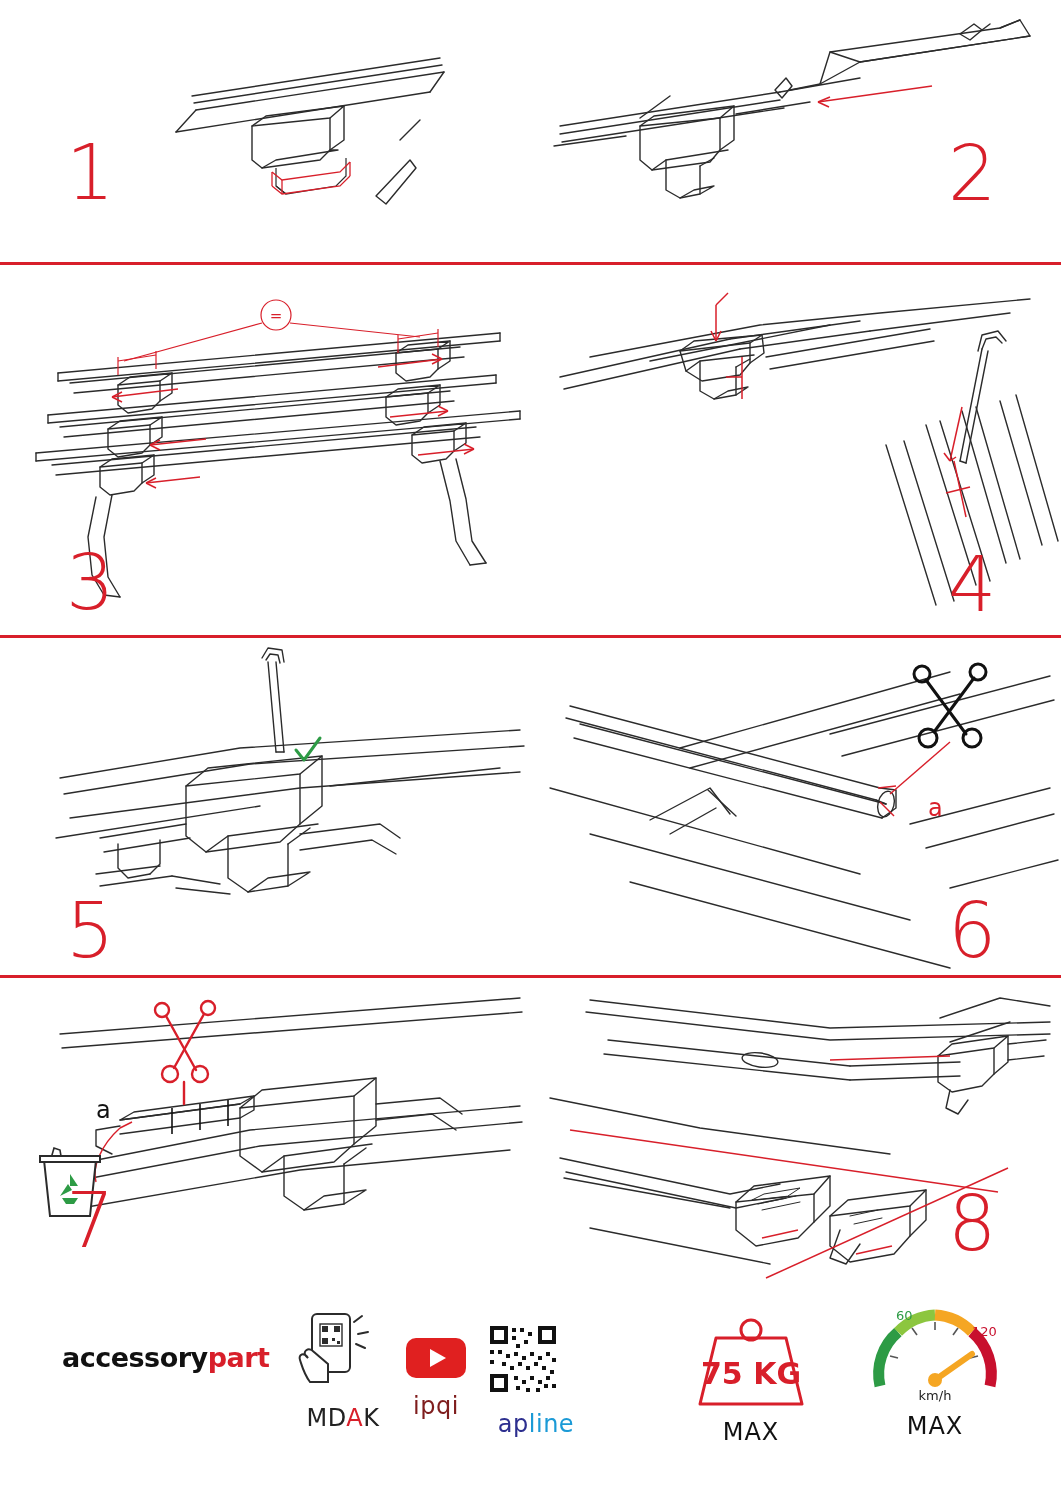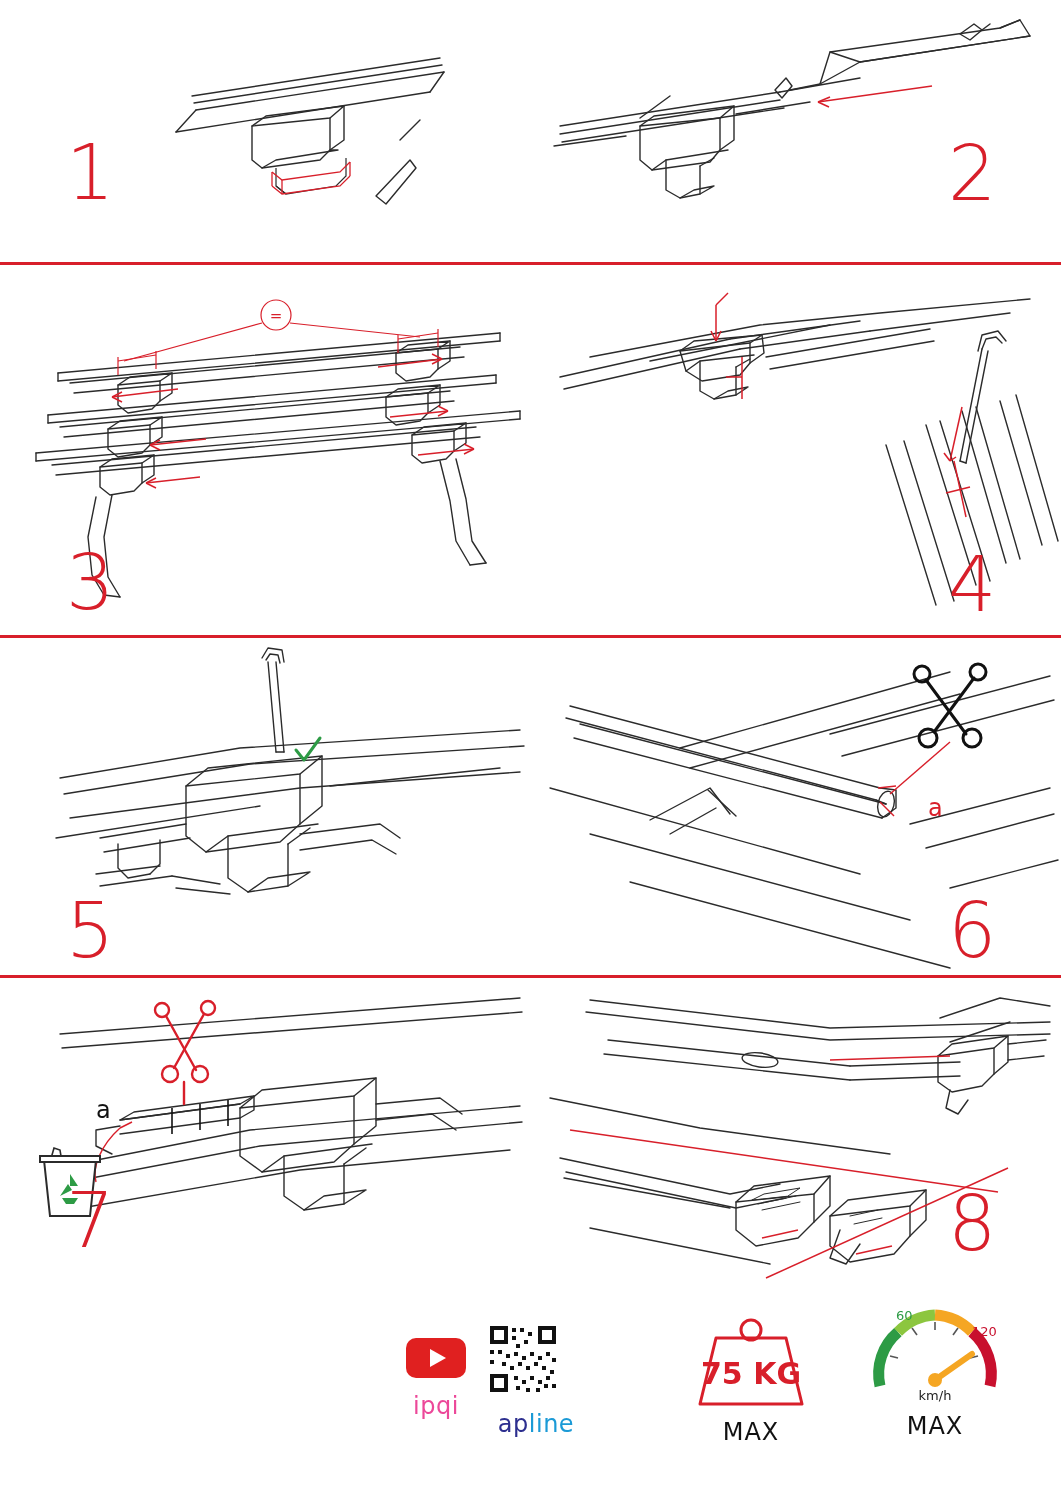--- a/index.html
+++ b/index.html
@@ -93,21 +93,21 @@
     text-align: center;
   }
   .logo-cap {
     font-family: "DejaVu Sans", sans-serif;
     font-size: 24px;
     letter-spacing: 0.5px;
     margin-top: 10px;
   }
   .cap-mdak { color: #222222; font-weight: 500; }
   .cap-mdak .red { color: #d81f2a; }
-  .cap-ipqi { color: #ec4899; font-weight: 400; }
+  .cap-ipqi { color: #7f1d1d; font-weight: 400; }
   .cap-apline { color: #2d2f8f; font-weight: 400; }
   .cap-apline .line { color: #1b9ad6; }
 
   .max-label {
     font-family: "DejaVu Sans", sans-serif;
     font-size: 24px;
     color: #111111;
     text-align: center;
     letter-spacing: 1px;
   }
@@ -553,22 +553,45 @@
           <path d="M326 276 L362 268"></path>
         </g>
       </svg>
     </div>
     <div class="step-num" style="left:418px;top:208px;">8</div>
   </div>
 
   <div class="footer">
 
     <div class="brand-block">
-    </div>
-
+      <div class="brand-sub">
+        <span class="accessory">accessory</span><span class="part">part</span>
+      </div>
+    </div>
+
+    <div class="logo-item" style="left:288px;top:22px;width:110px;">
+      <svg width="110" height="78" viewBox="0 0 110 78" xmlns="http://www.w3.org/2000/svg">
+        <rect x="24" y="2" width="38" height="58" rx="5" fill="#ffffff" stroke="#2b2b2b" stroke-width="2"></rect>
+        <rect x="32" y="12" width="22" height="22" fill="none" stroke="#2b2b2b" stroke-width="1.4"></rect>
+        <g fill="#2b2b2b">
+          <rect x="34" y="14" width="6" height="6"></rect>
+          <rect x="46" y="14" width="6" height="6"></rect>
+          <rect x="34" y="26" width="6" height="6"></rect>
+          <rect x="44" y="26" width="3" height="3"></rect>
+          <rect x="49" y="29" width="3" height="3"></rect>
+        </g>
+        <g fill="none" stroke="#2b2b2b" stroke-width="2" stroke-linecap="round">
+          <path d="M66 10 L74 4"></path>
+          <path d="M70 22 L80 20"></path>
+          <path d="M68 32 L77 36"></path>
+        </g>
+        <path d="M18 44 C 14 40 20 34 26 40 L40 52 L40 70 L22 70 C 16 62 14 54 12 48 C 10 42 16 40 20 46 Z" fill="#ffffff" stroke="#2b2b2b" stroke-width="2"></path>
+      </svg>
+      <div class="logo-cap cap-mdak"><span>MD</span><span class="red">A</span><span>K</span></div>
+    </div>
 
     <div class="logo-item" style="left:396px;top:44px;width:80px;">
       <svg width="80" height="44" viewBox="0 0 80 44" xmlns="http://www.w3.org/2000/svg">
         <rect x="10" y="4" width="60" height="40" rx="10" fill="#e02020"></rect>
         <path d="M34 15 L50 24 L34 33 Z" fill="#ffffff"></path>
       </svg>
       <div class="logo-cap cap-ipqi">ipqi</div>
     </div>
 
     <div class="logo-item" style="left:476px;top:32px;width:120px;">

